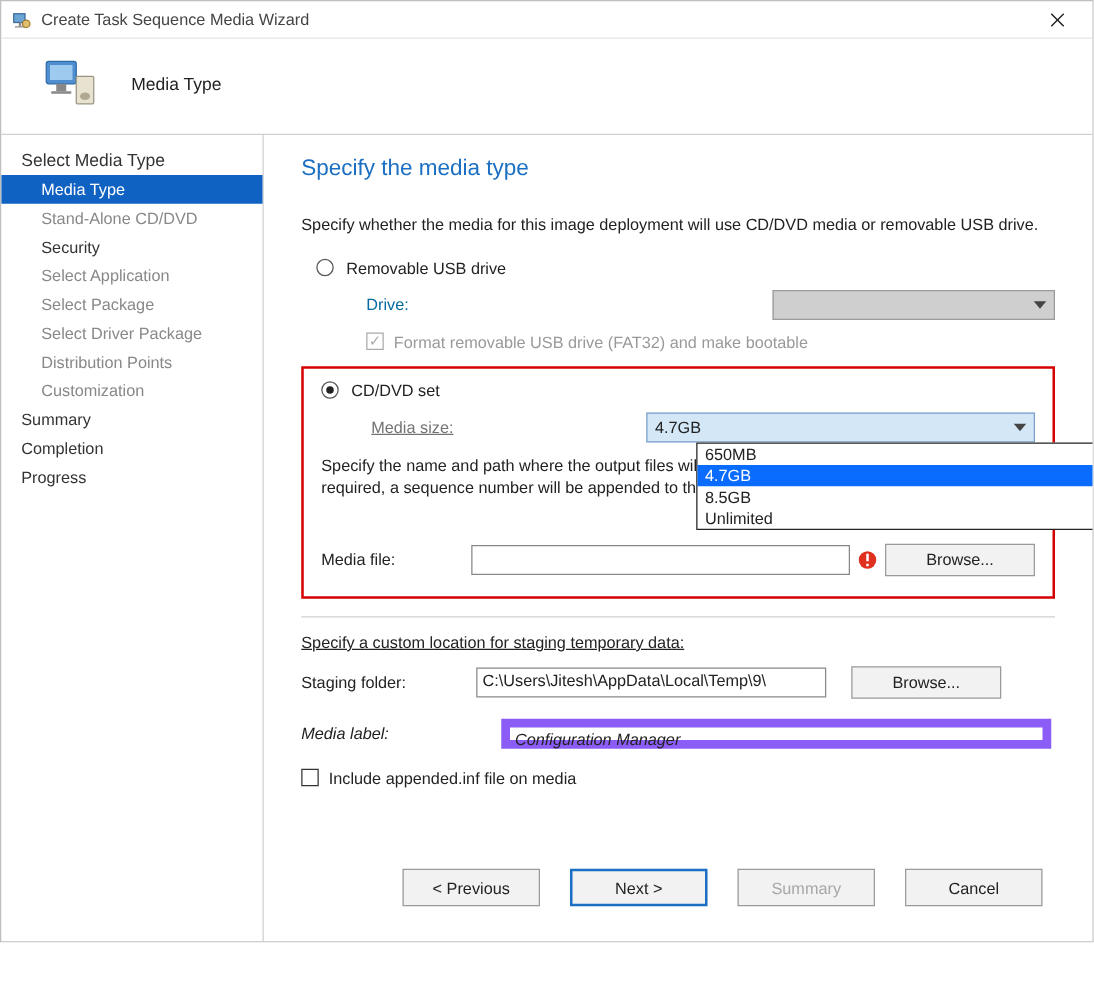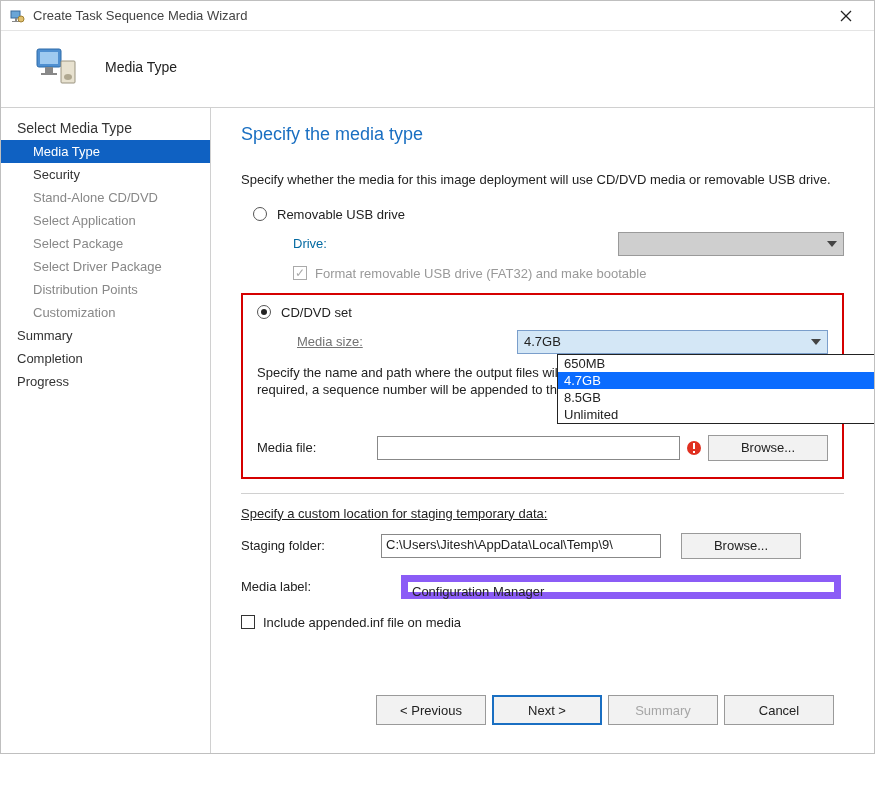--- a/index.html
+++ b/index.html
@@ -114,21 +114,21 @@
     cursor: pointer;
   }
   .divider { border-top: 1px solid #d0d0d0; margin: 14px 0 12px 0; }
   .staging-label { width: 140px; }
   .staging-input { flex: 1; max-width: 280px; height: 24px; border: 1px solid #888; padding: 2px 4px; margin-right: 20px; }
   .label-row { display: flex; align-items: center; margin-bottom: 16px; }
   .medialabel-input { flex: 1; max-width: 440px; height: 24px; border: 7px solid #8b5cf6; padding: 2px 4px; margin-left: 20px; }
   .incl-row { display: flex; align-items: center; margin-top: 4px; }
   .footer {
     display: flex; justify-content: flex-end; align-items: center;
-    padding: 10px 30px 18px 0; gap: 6px;
+    padding: 10px 30px 18px 0; gap: 24px;
   }
   .btn {
     min-width: 110px; height: 30px; border: 1px solid #9a9a9a;
     background: #f2f2f2; display: inline-flex; align-items:center; justify-content:center;
     cursor: pointer;
   }
   .btn.primary { border: 2px solid #1a6fc2; }
   .btn.disabled { color: #a6a6a6; }
   .chevron-down {
     width: 0; height: 0; border-left: 5px solid transparent;
@@ -169,22 +169,22 @@
       </svg>
     </span>
     <div class="header-title">Media Type</div>
   </div>
 
   <div class="body">
 
     <div class="sidebar">
       <div class="side-item top">Select Media Type</div>
       <div class="side-sub active">Media Type</div>
+      <div class="side-sub disabled">Stand-Alone CD/DVD</div>
       <div class="side-sub">Security</div>
-      <div class="side-sub disabled">Stand-Alone CD/DVD</div>
       <div class="side-sub disabled">Select Application</div>
       <div class="side-sub disabled">Select Package</div>
       <div class="side-sub disabled">Select Driver Package</div>
       <div class="side-sub disabled">Distribution Points</div>
       <div class="side-sub disabled">Customization</div>
       <div class="side-item">Summary</div>
       <div class="side-item">Completion</div>
       <div class="side-item">Progress</div>
     </div>
 
@@ -252,21 +252,21 @@
 
       <div style="margin-bottom:12px;text-decoration:underline;">Specify a custom location for staging temporary data:</div>
       <div class="form-row">
         <span class="staging-label">Staging folder:</span>
         <div class="staging-input"><span>C:\Users\Jitesh\AppData\Local\Temp\9\</span></div>
         <div class="browse-btn">
           <span>Browse...</span>
         </div>
       </div>
 
-      <div class="label-row" style="margin-top:16px;">
+      <div class="label-row" style="margin-top:16px;font-style:italic;">
         <span style="width:140px;">Media label:</span>
         <div class="medialabel-input"><span>Configuration Manager</span></div>
       </div>
 
       <div class="incl-row">
         <span class="chk dark"></span>
         <span>Include appended.inf file on media</span>
       </div>
 
       <div class="footer" style="position:absolute; bottom:10px; right:10px; left:0;">

